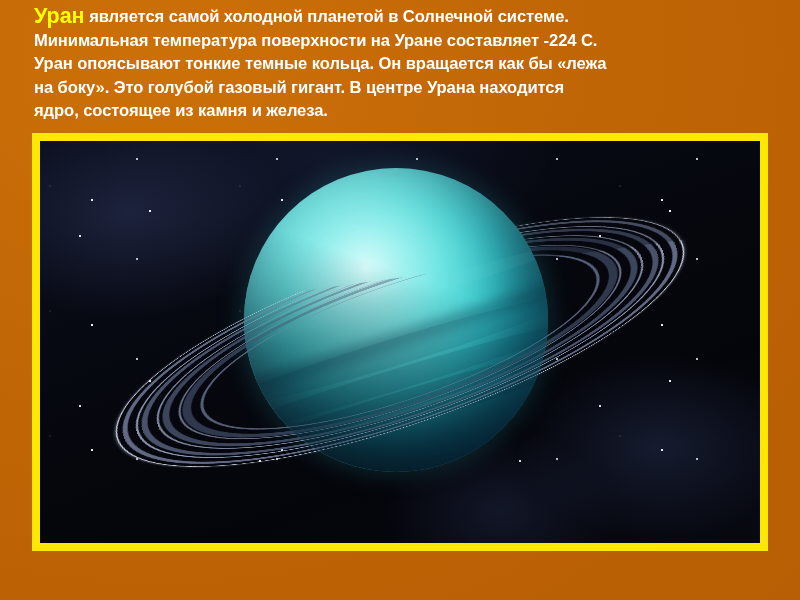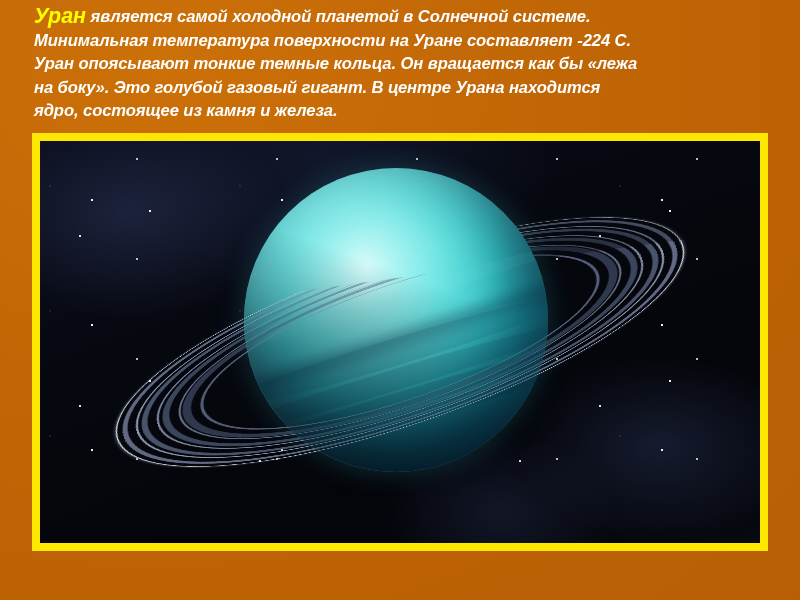--- a/index.html
+++ b/index.html
@@ -14,21 +14,20 @@
     font-family: "Liberation Sans", sans-serif;
   }
 
   #slide {
     position: relative;
     width: 800px;
     height: 600px;
     background: #c06606;
     background-image:
       radial-gradient(ellipse at 20% 10%, #cc7008 0%, #c06606 45%, #b85e04 100%);
-    font-style: italic;
   }
 
   
   #caption {
     position: absolute;
     left: 34px;
     top: 4px;
     width: 742px;
     color: #ffffff;
     font-family: "Liberation Sans Narrow", "Liberation Sans", sans-serif;

